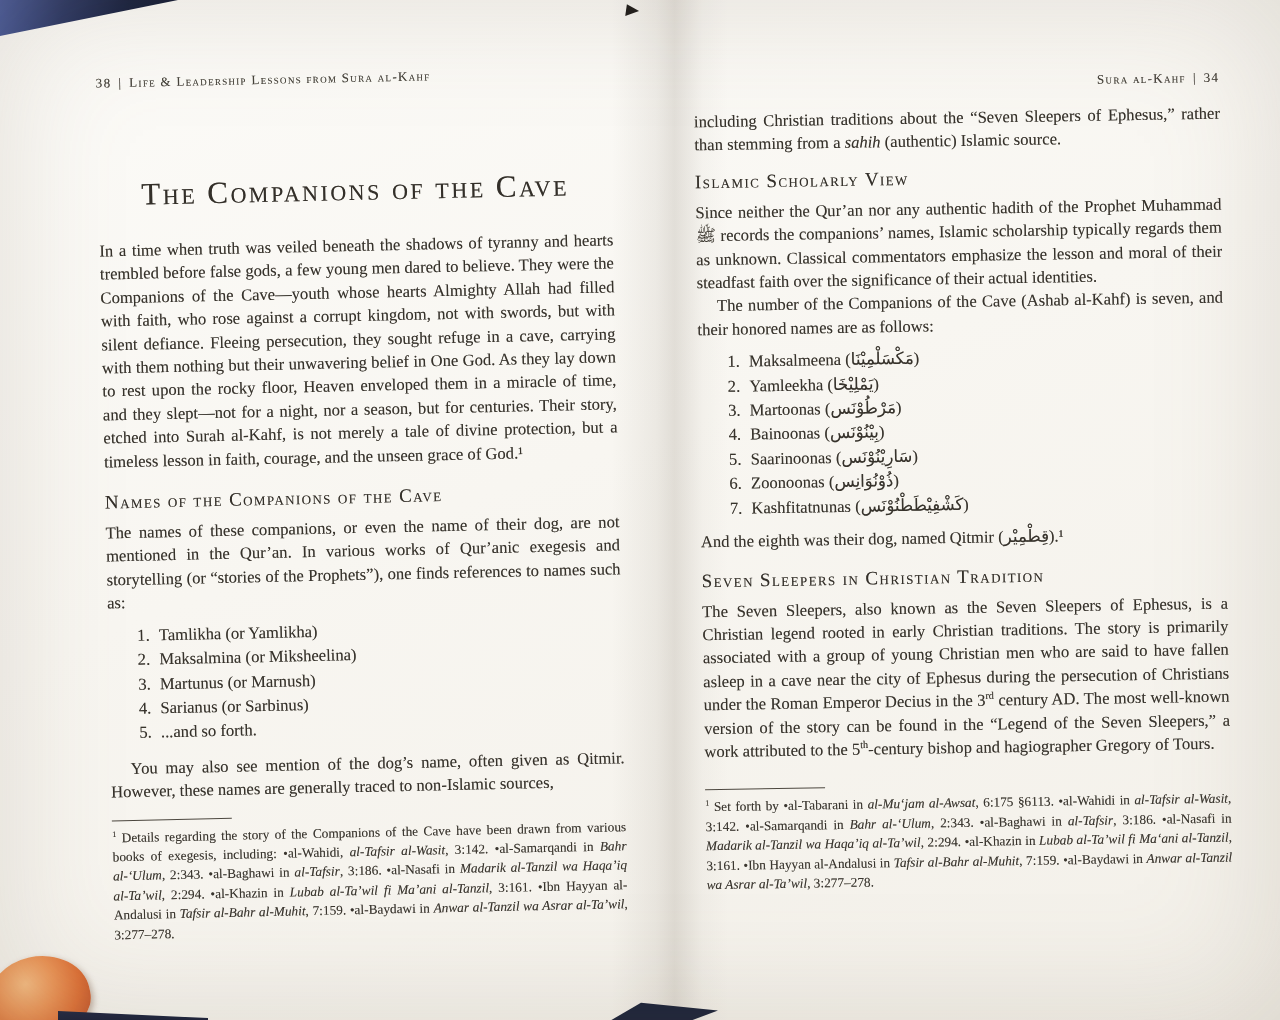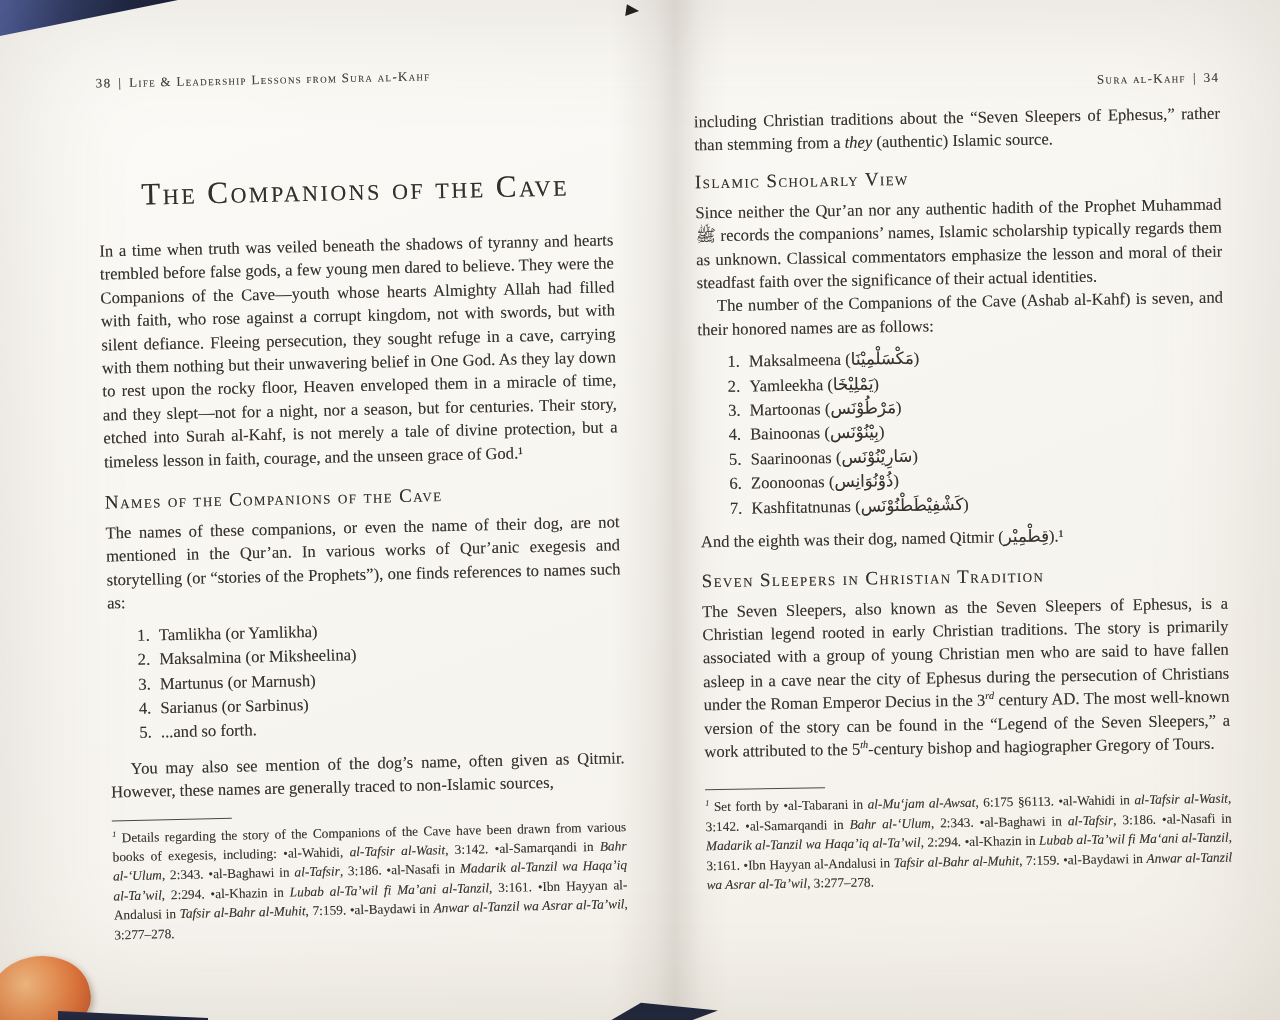--- a/index.html
+++ b/index.html
@@ -40,21 +40,21 @@
   .running .sep{padding:0 7px;}
   .running-right{text-align:right;}
   .chapter-title{margin-top:86px;text-align:center;font-variant:small-caps;
     font-size:31px;letter-spacing:2.5px;color:#332f29;}
   .body-text{font-size:16.6px;line-height:23.4px;text-align:justify;}
   .sec-heading{font-variant:small-caps;font-size:19px;letter-spacing:1.4px;color:#332f29;}
   .indent{text-indent:20px;}
   p{margin:0;}
   ol{margin:9px 0 0 0;padding-left:46px;}
   li{padding-left:5px;margin-bottom:1px;font-size:16.6px;line-height:23.4px;}
-  sup{font-size:0.62em;line-height:0;font-style:italic;}
+  sup{font-size:0.62em;line-height:0;}
   .it{font-style:italic;}
   .footnote-block{margin-top:16px;}
   .fnrule{width:120px;border-top:1.7px solid #4c473f;margin-bottom:7px;}
   .footnote{font-size:13.3px;line-height:19.4px;text-align:justify;color:#3a362f;}
   .mt8{margin-top:8px;} .mt10{margin-top:10px;} .mt12{margin-top:12px;}
   .mt14{margin-top:14px;} .mt16{margin-top:16px;} .mt18{margin-top:18px;} .mt26{margin-top:26px;}
 </style>
 </head>
 <body>
 
@@ -87,21 +87,21 @@
       <div class="fnrule"></div>
       <p class="footnote"><sup>1</sup><span> Details regarding the story of the Companions of the Cave have been drawn from various books of exegesis, including: •al-Wahidi, </span><span class="it">al-Tafsir al-Wasit</span><span>, 3:142. •al-Samarqandi in </span><span class="it">Bahr al-‘Ulum</span><span>, 2:343. •al-Baghawi in </span><span class="it">al-Tafsir</span><span>, 3:186. •al-Nasafi in </span><span class="it">Madarik al-Tanzil wa Haqa’iq al-Ta’wil</span><span>, 2:294. •al-Khazin in </span><span class="it">Lubab al-Ta’wil fi Ma’ani al-Tanzil</span><span>, 3:161. •Ibn Hayyan al-Andalusi in </span><span class="it">Tafsir al-Bahr al-Muhit</span><span>, 7:159. •al-Baydawi in </span><span class="it">Anwar al-Tanzil wa Asrar al-Ta’wil</span><span>, 3:277–278.</span></p>
     </div>
   </div>
 
   <div class="page page-right txt">
     <div class="running running-right">
       <span>Sura al-Kahf</span><span class="sep">|</span><span>34</span>
     </div>
 
-    <p class="body-text mt16"><span>including Christian traditions about the “Seven Sleepers of Ephesus,” rather than stemming from a </span><span class="it">they</span><span> (authentic) Islamic source.</span></p>
+    <p class="body-text mt16"><span>including Christian traditions about the “Seven Sleepers of Ephesus,” rather than stemming from a </span><span class="it">sahih</span><span> (authentic) Islamic source.</span></p>
 
     <div class="sec-heading mt14">Islamic Scholarly View</div>
 
     <p class="body-text mt8">Since neither the Qur’an nor any authentic hadith of the Prophet Muhammad ﷺ records the companions’ names, Islamic scholarship typically regards them as unknown. Classical commentators emphasize the lesson and moral of their steadfast faith over the significance of their actual identities.</p>
 
     <p class="body-text indent">The number of the Companions of the Cave (Ashab al-Kahf) is seven, and their honored names are as follows:</p>
 
     <ol>
       <li>Maksalmeena (مَكْسَلْمِيْنَا)</li>
       <li>Yamleekha (يَمْلِيْخَا)</li>

